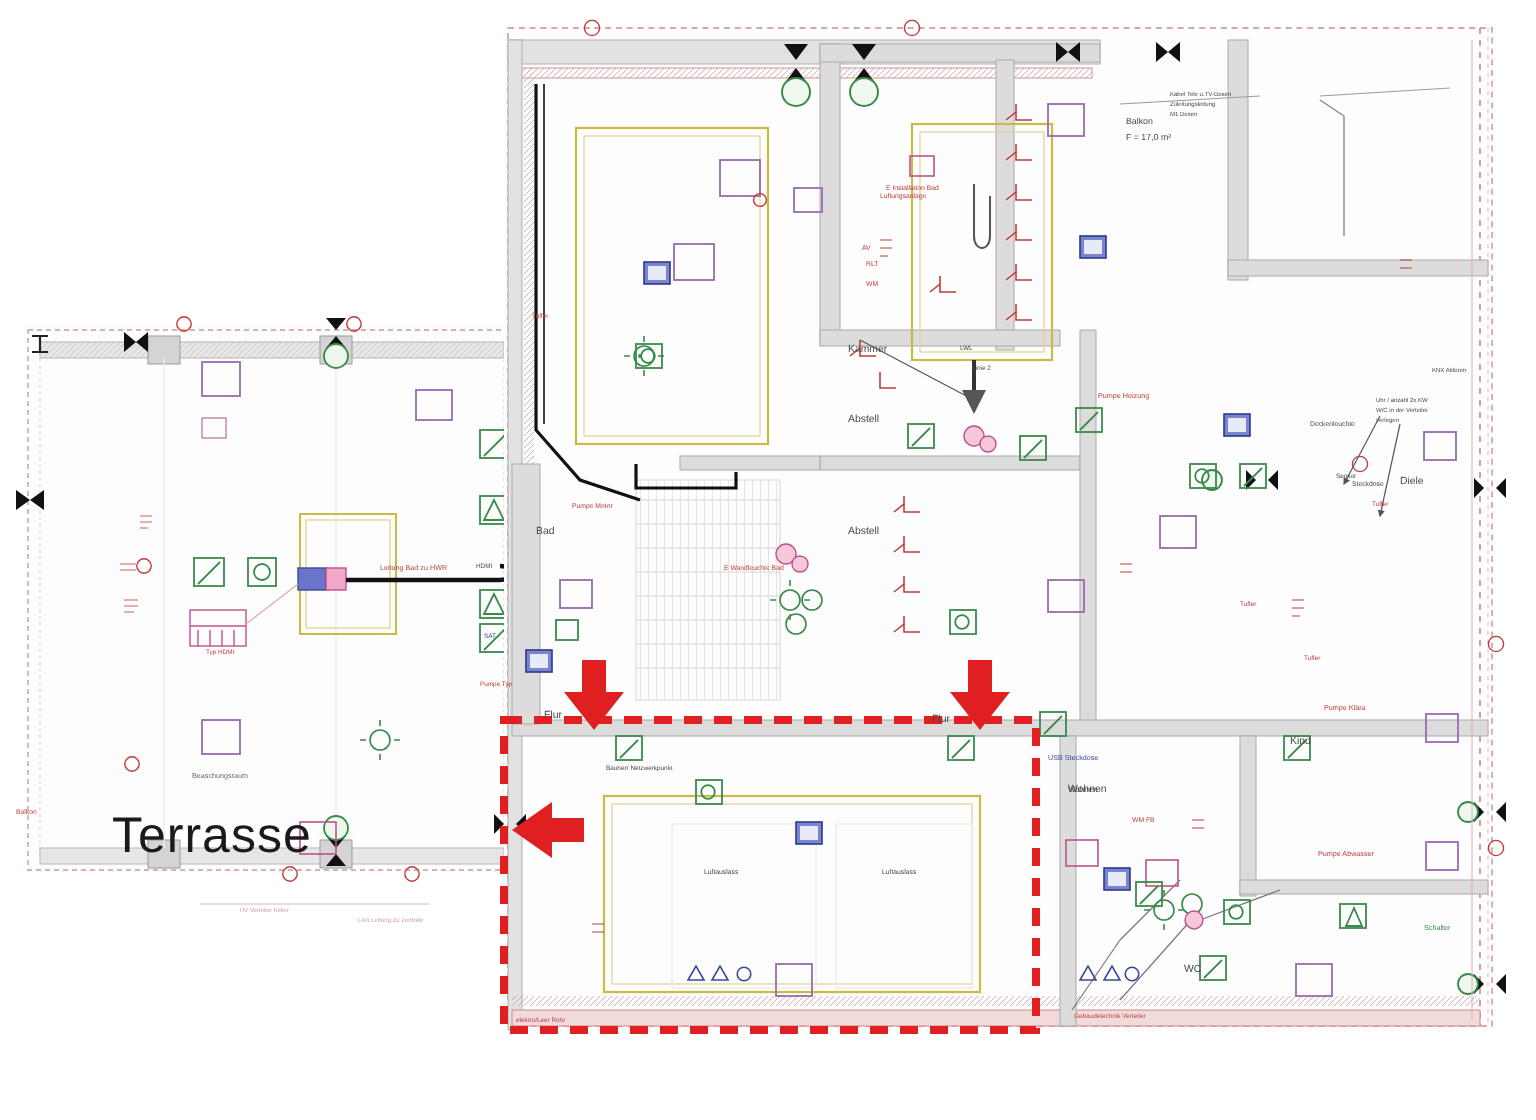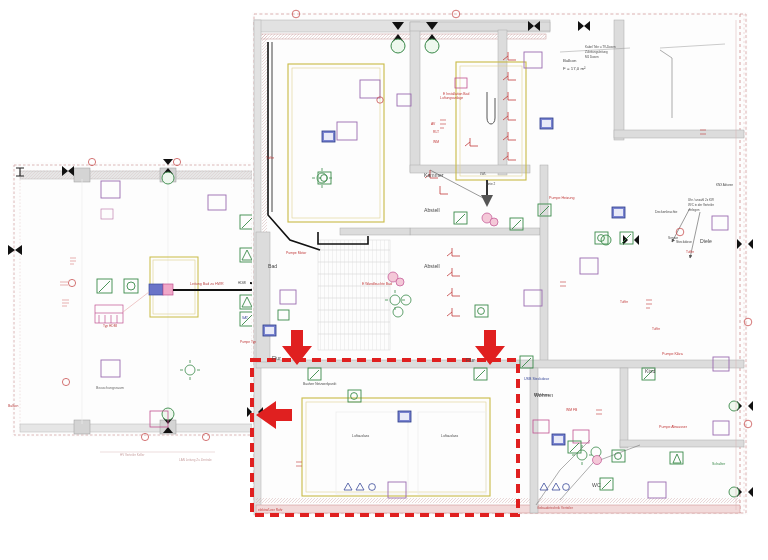--- a/index.html
+++ b/index.html
@@ -379,20 +379,21 @@
     </g>
     <g>
       <path d="M484 330 l0 16 l-9 0 l15 19 l15 -19 l-9 0 l0 -16 z" fill="#e02020"></path>
     </g>
     <g>
       <path d="M292 409 l-16 0 l0 -8 l-20 14 l20 14 l0 -8 l16 0 z" fill="#e02020"></path>
     </g>
 
   </svg>
 
+  <div id="terrasse-label" class="lbl">Terrasse</div>
 
   <div id="room-labels">
       <div class="lbl room" style="left: 424px; top: 172px;">Kammer</div>
       <div class="lbl room" style="left: 424px; top: 207px;">Abstell</div>
       <div class="lbl room" style="left: 424px; top: 263px;">Abstell</div>
       <div class="lbl room" style="left: 272px; top: 355px;">Flur</div>
       <div class="lbl room" style="left: 466px; top: 357px;">Flur</div>
       <div class="lbl room" style="left: 534px; top: 392px;">Wohnen</div>
       <div class="lbl room" style="left: 645px; top: 368px;">Kind</div>
       <div class="lbl room" style="left: 592px; top: 482px;">WC</div>

